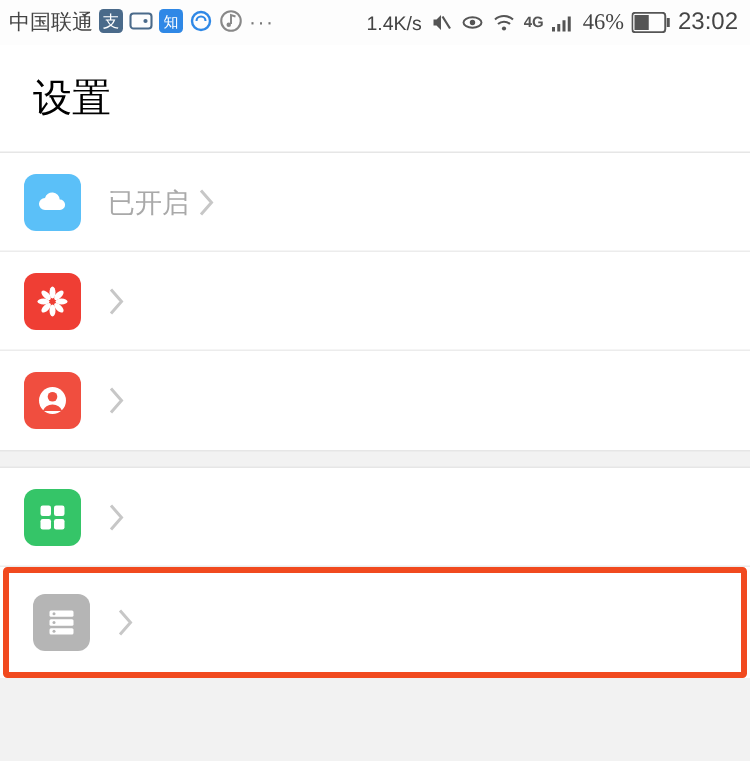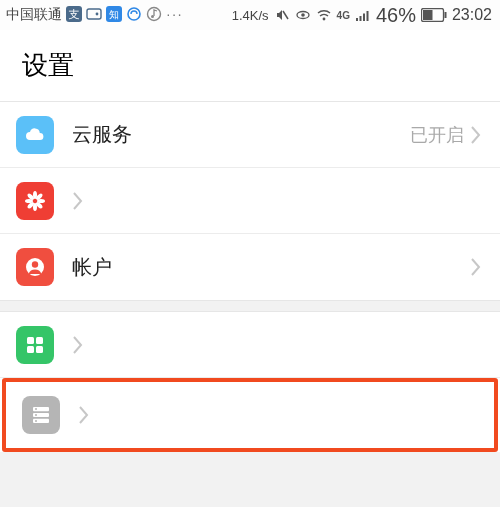--- a/index.html
+++ b/index.html
@@ -135,42 +135,41 @@
     </span>
     <span style="font-size:10px;color:#555;font-weight:600;">4G</span>
     <span>
       <svg width="16" height="16" viewBox="0 0 16 16">
           <rect x="1" y="11" width="2" height="3" fill="#555"></rect>
           <rect x="4.5" y="9" width="2" height="5" fill="#555"></rect>
           <rect x="8" y="6.5" width="2" height="7.5" fill="#555"></rect>
           <rect x="11.5" y="4" width="2" height="10" fill="#555"></rect>
         </svg>
     </span>
-    <span style="font-size:20px;">46%</span>
+    <span style="font-size:15px;font-family:Liberation Serif, serif;">46%</span>
     <span>
       <svg width="26" height="14" viewBox="0 0 26 14">
           <rect x="0.5" y="0.5" width="22" height="13" rx="2" fill="none" stroke="#555" stroke-width="1.3"></rect>
           <rect x="2" y="2" width="9.5" height="10" fill="#555"></rect>
           <rect x="23.5" y="4" width="2" height="6" fill="#555"></rect>
         </svg>
     </span>
     <span class="clock">23:02</span>
   </div>
 </div>
 
 <div class="header">设置</div>
 
 <div class="group">
   <div class="row">
     <div class="icon ic-cloud">
       <svg width="24" height="24" viewBox="0 0 24 24">
           <path d="M7 17 a4 4 0 0 1 0-8 a5 5 0 0 1 9.8 1 A3.5 3.5 0 0 1 17 17 z" fill="#fff"></path>
         </svg>
     </div>
-    <div class="label">云服务</div>
     <div class="value">已开启</div>
     <div class="chev">
       <svg viewBox="0 0 12 20">
           <polyline points="2,2 9,10 2,18" fill="none" stroke="#c7c7c7" stroke-width="2"></polyline>
         </svg>
     </div>
   </div>
 
   <div class="row">
     <div class="icon ic-huawei">
@@ -195,21 +194,20 @@
   </div>
 
   <div class="row">
     <div class="icon ic-account">
       <svg width="24" height="24" viewBox="0 0 24 24">
           <circle cx="12" cy="12" r="9" fill="#fff"></circle>
           <circle cx="12" cy="9.5" r="3.2" fill="#f04e3f"></circle>
           <path d="M5.5 19 a7 7 0 0 1 13 0 z" fill="#f04e3f"></path>
         </svg>
     </div>
-    <div class="label">帐户</div>
     <div class="chev">
       <svg viewBox="0 0 12 20">
           <polyline points="2,2 9,10 2,18" fill="none" stroke="#c7c7c7" stroke-width="2"></polyline>
         </svg>
     </div>
   </div>
 </div>
 
 <div class="group-gap"></div>
 

